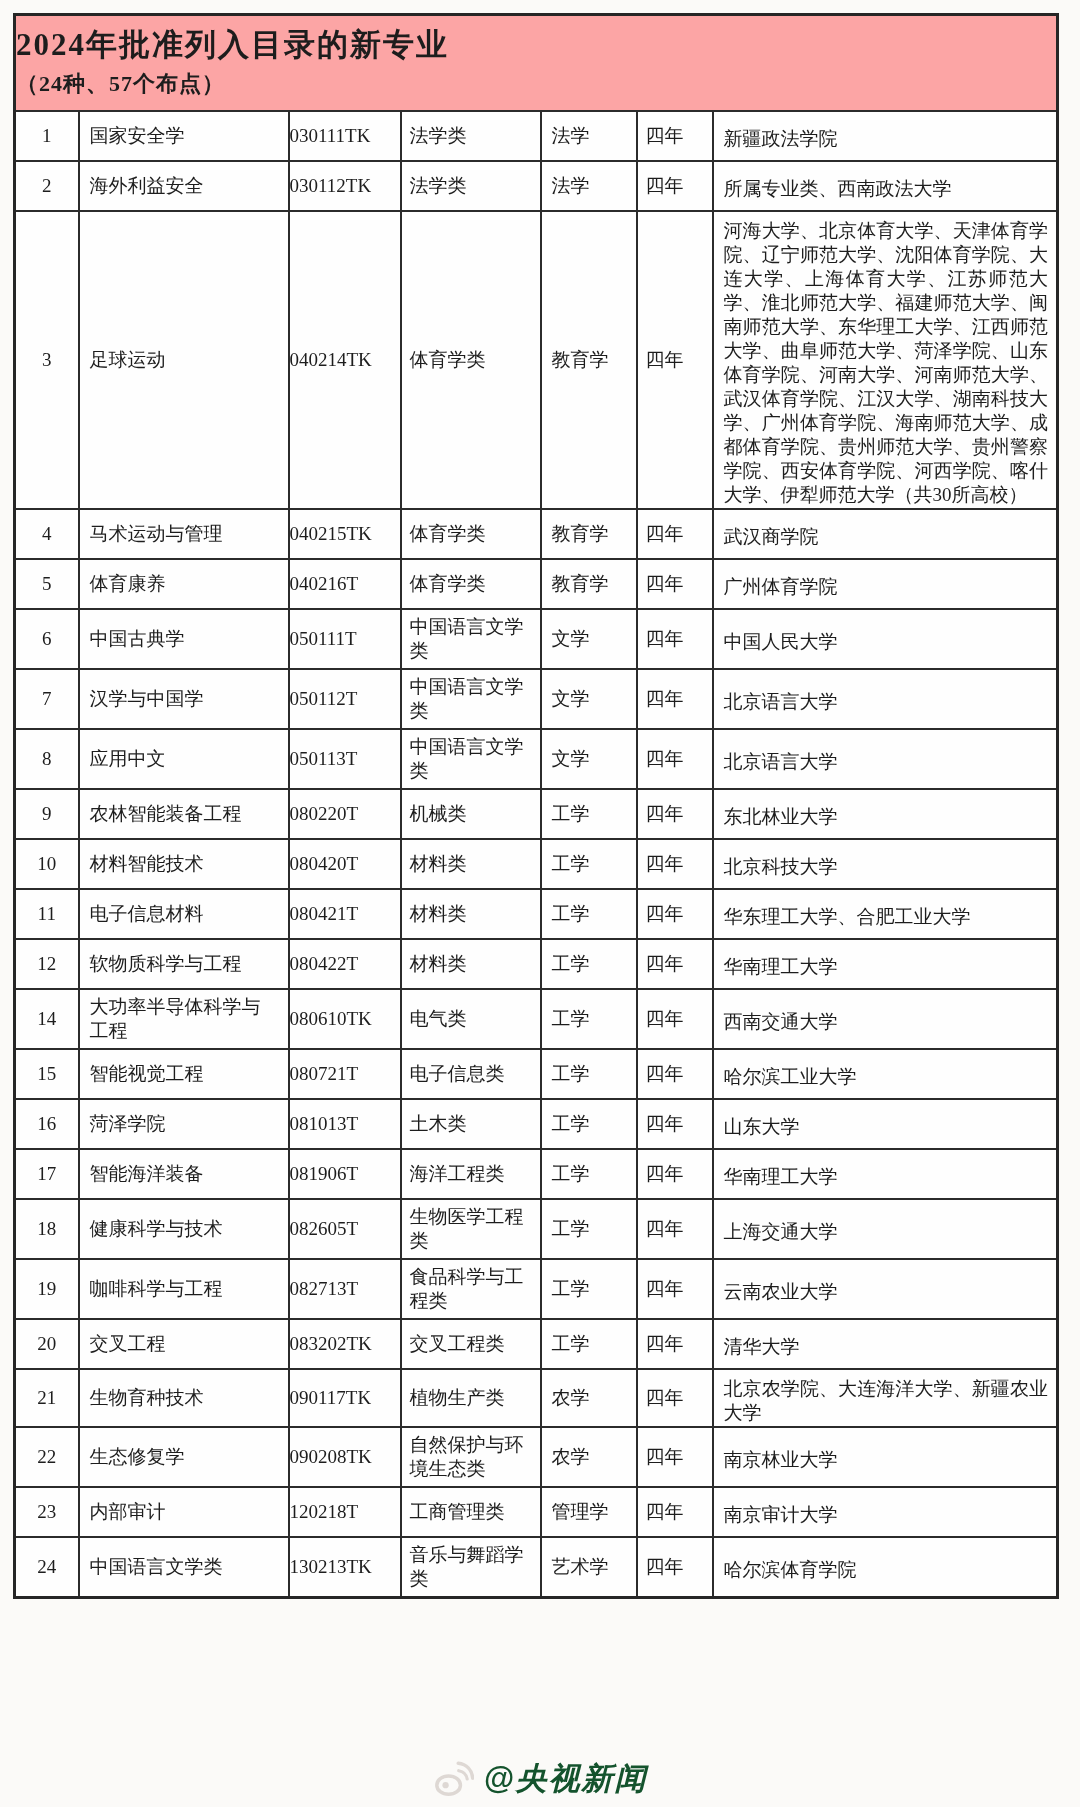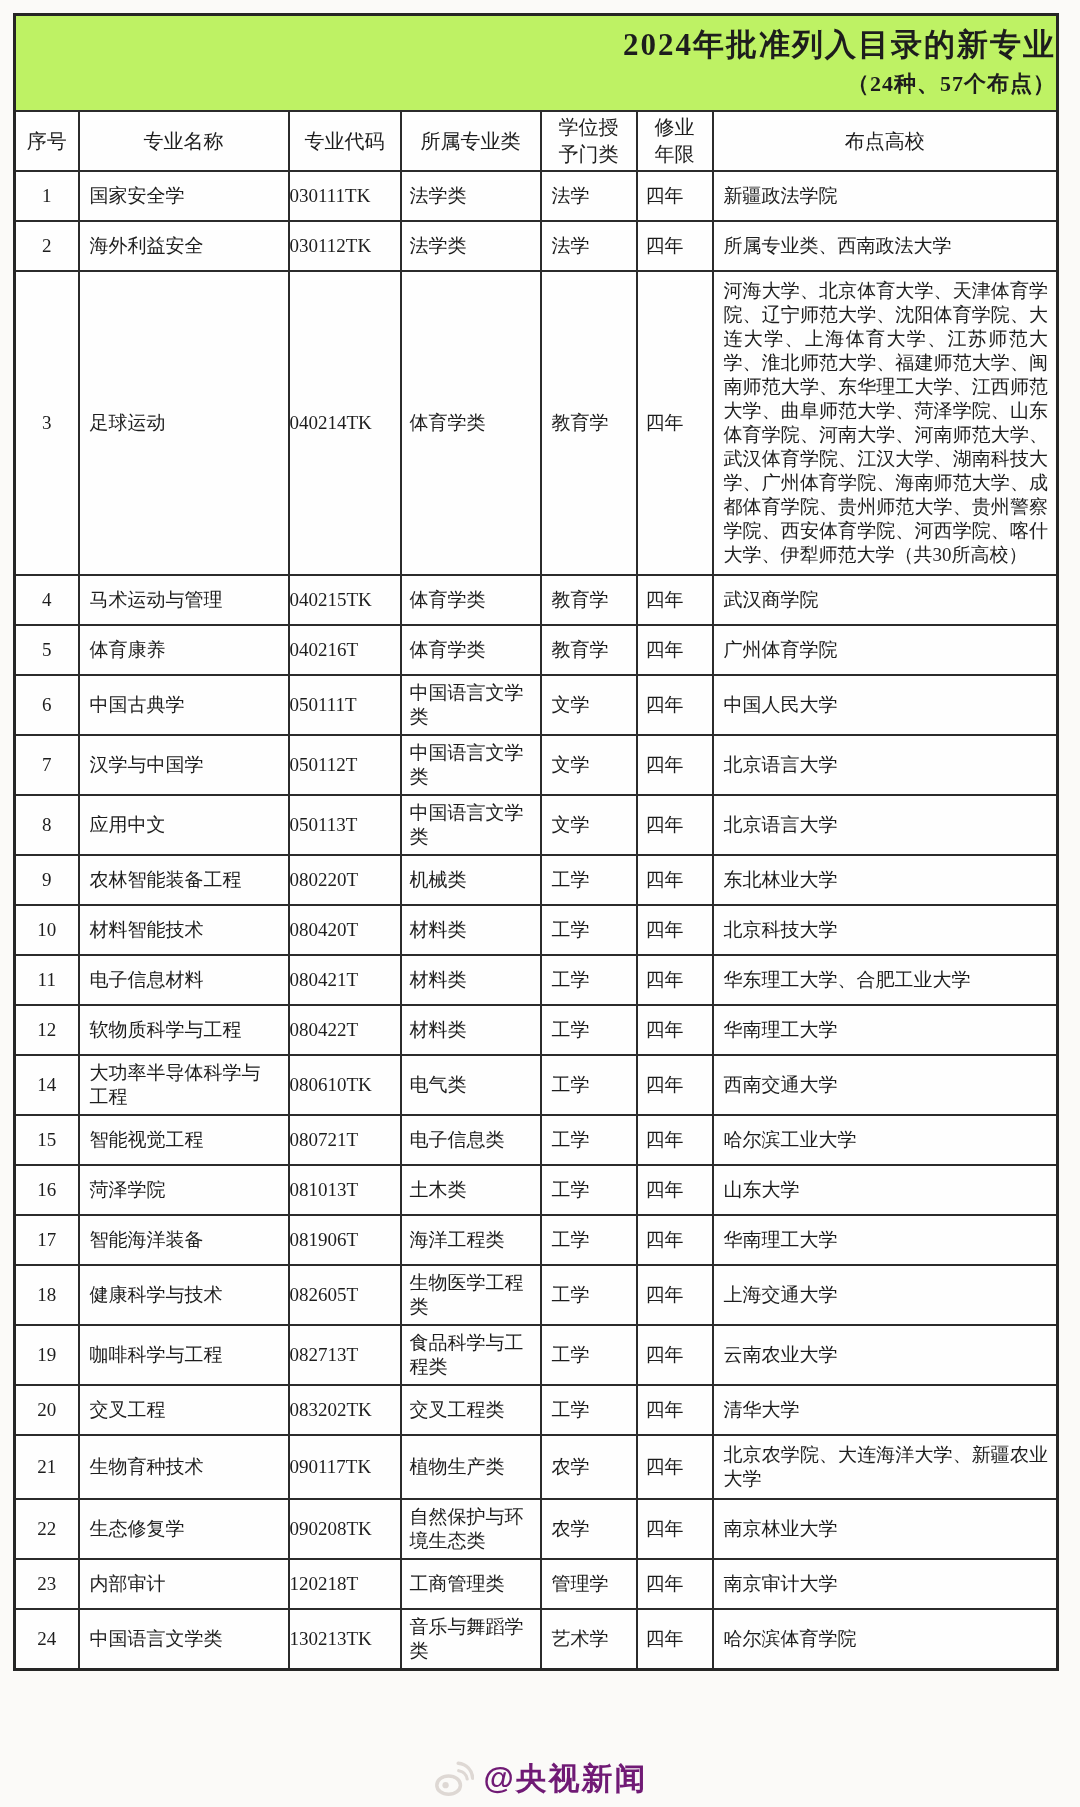--- a/index.html
+++ b/index.html
@@ -28,23 +28,23 @@
   }
   table.majors th,
   table.majors td {
     border: 2px solid #2b2b2b;
     font-size: 19px;
     line-height: 24px;
     vertical-align: middle;
     word-break: break-all;
   }
   .title-cell {
-    text-align: right;
+    text-align: left;
     padding: 9px 0 11px 0;
-    background: #bef264;
+    background: #fca5a5;
   }
   .doc-title {
     font-size: 31px;
     font-weight: bold;
     letter-spacing: 2px;
     line-height: 40px;
   }
   .doc-subtitle {
     font-size: 22px;
     font-weight: bold;
@@ -61,41 +61,42 @@
     padding: 2px 8px;
   }
   tbody tr { height: 50px; }
   td.col-no       { text-align: center; padding: 4px 2px; }
   td.col-name     { padding: 5px 14px 5px 10px; }
   td.col-code     { padding: 5px 4px 5px 0; }
   td.col-category { padding: 5px 6px 5px 8px; }
   td.col-degree   { padding: 5px 4px 5px 10px; }
   td.col-years    { padding: 5px 2px 5px 8px; }
   td.col-schools  {
-    padding: 7px 8px 7px 10px;
+    padding: 7px 8px 1px 10px;
     text-align: justify;
     line-height: 27px;
   }
   .footer {
     position: absolute;
     left: 0;
     right: 0;
     top: 1750px;
     height: 57px;
     display: flex;
     align-items: center;
     justify-content: center;
     gap: 9px;
   }
   .watermark-text {
     font-family: "Liberation Sans", "DejaVu Sans", sans-serif;
     font-size: 31px;
     font-weight: bold;
-    color: #701a75;
+    color: #14532d;
     letter-spacing: 2px;
+    font-style: italic;
   }
   .weibo-icon-box { width: 42px; height: 42px; }
 </style>
 </head>
 <body>
 
 <div class="sheet">
   <table class="majors">
     <colgroup>
       <col style="width:64px">
@@ -106,29 +107,20 @@
       <col style="width:76px">
       <col style="width:345px">
     </colgroup>
     <thead>
       <tr>
         <td class="title-cell" colspan="7">
           <div class="doc-title">2024年批准列入目录的新专业</div>
           <div class="doc-subtitle">（24种、57个布点）</div>
         </td>
       </tr>
-      <tr class="header-row" id="header-row">
-          <th>序号</th>
-          <th>专业名称</th>
-          <th>专业代码</th>
-          <th>所属专业类</th>
-          <th>学位授予门类</th>
-          <th>修业年限</th>
-          <th>布点高校</th>
-        </tr>
     </thead>
     <tbody id="table-body">
         <tr>
           <td class="col-no">1</td>
           <td class="col-name">国家安全学</td>
           <td class="col-code">030111TK</td>
           <td class="col-category">法学类</td>
           <td class="col-degree">法学</td>
           <td class="col-years">四年</td>
           <td class="col-schools">新疆政法学院</td>

